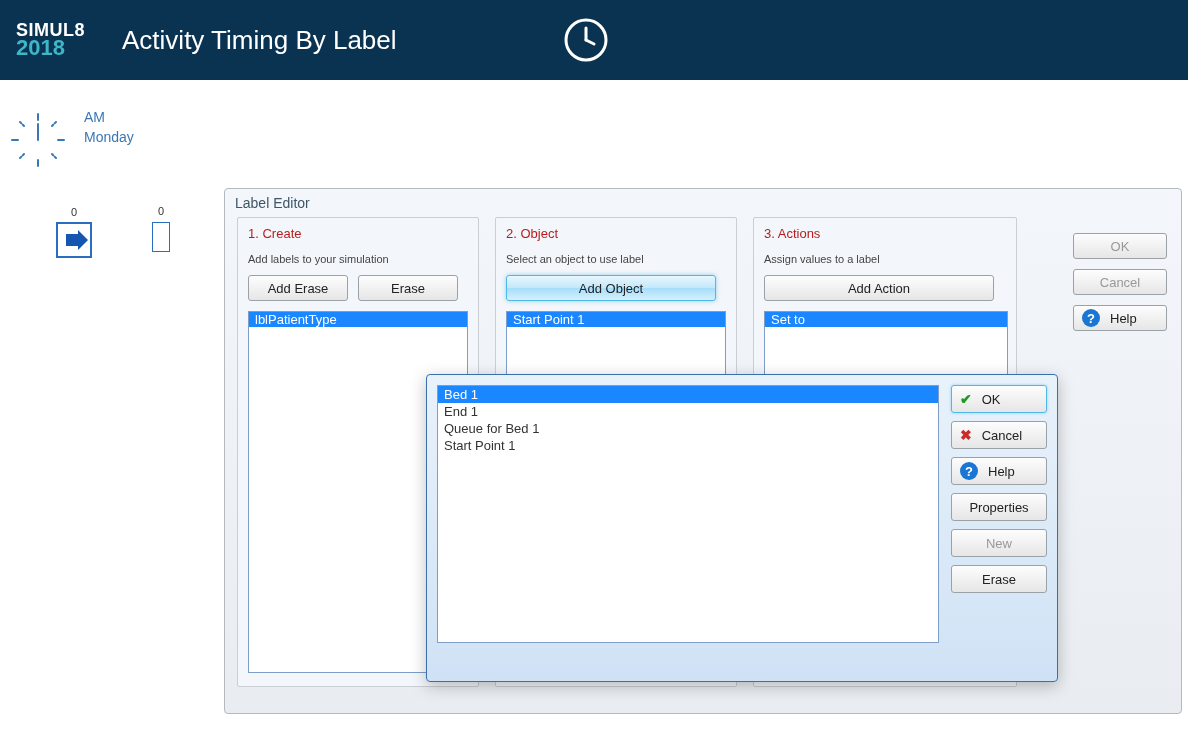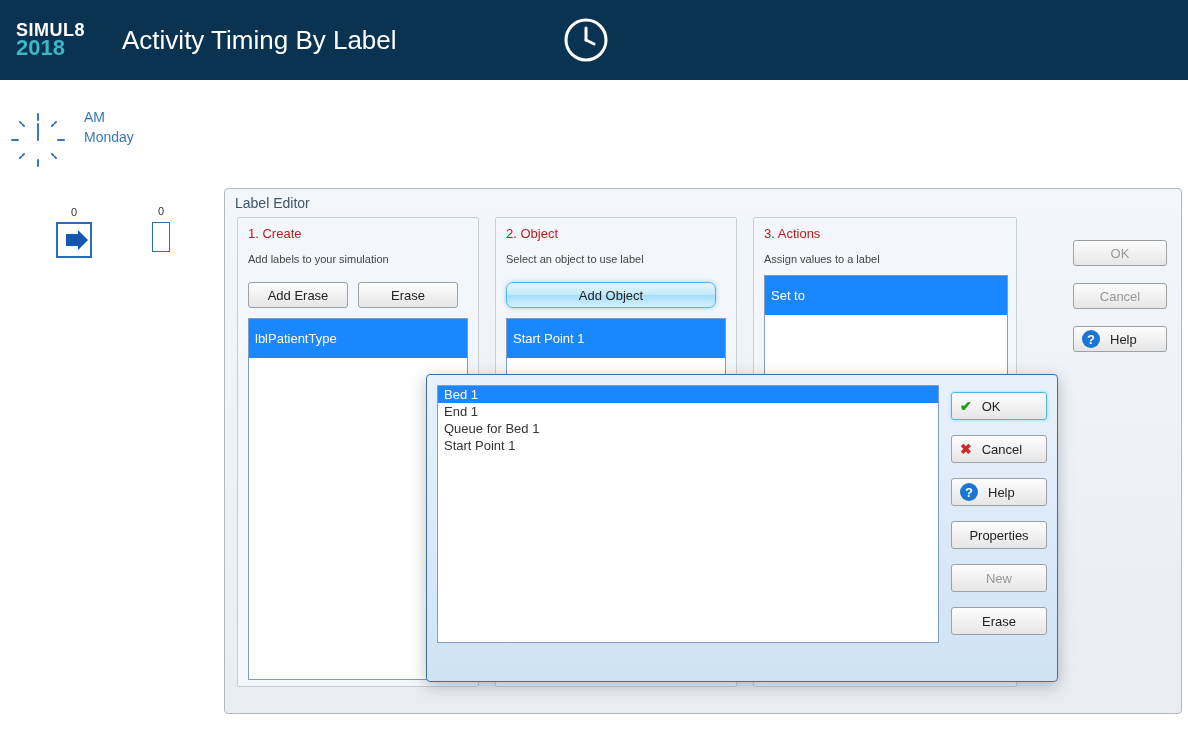--- a/index.html
+++ b/index.html
@@ -146,40 +146,39 @@
     border: 1px solid #9aa1a7;
     background: linear-gradient(#fdfdfd, #e6e6e6);
     border-radius: 3px;
     font-size: 13px;
     color: #222;
     cursor: pointer;
     display: inline-flex;
     align-items: center;
     justify-content: center;
     padding: 0 12px;
-    margin-top: 7px;
   }
   .btn:disabled { color: #999; }
   .btn.glow {
     border: 1px solid #4cb9e9;
     background: linear-gradient(#e9f6fd, #c3e9fb 48%, #a7defb 52%, #d6f0fc);
     box-shadow: 0 0 4px rgba(76,185,233,0.6);
   }
   .btn.half { width: 100px; }
-  .btn.full { width: 210px; border-radius: 7px; }
+  .btn.full { width: 210px; }
 
   .listbox {
     margin-top: 10px;
     border: 1px solid #7e9ec7;
     background: #fff;
     height: 362px;
     overflow: hidden;
   }
   .listbox .item {
-    padding: 12px 6px;
+    padding: 0 6px;
     font-size: 13px;
     color: #222;
     white-space: nowrap;
   }
   .listbox .item.selected {
     background: #1a86ff;
     color: #fff;
   }
 
   
@@ -318,20 +317,21 @@
       <div class="panel-sub">Select an object to use label</div>
       <button class="btn glow full">Add Object</button>
       <div class="listbox">
         <div class="item selected">Start Point 1</div>
       </div>
     </div>
 
     <div class="panel panel-actions">
       <div class="panel-head">3. Actions</div>
       <div class="panel-sub">Assign values to a label</div>
+      <button class="btn full" style="width:230px">Add Action</button>
       <div class="listbox" style="width:244px">
         <div class="item selected">Set to</div>
       </div>
     </div>
   </div>
 
   <div class="side-btns">
     <button class="btn" disabled="">OK</button>
     <button class="btn" disabled="">Cancel</button>
     <button class="btn with-icon">

